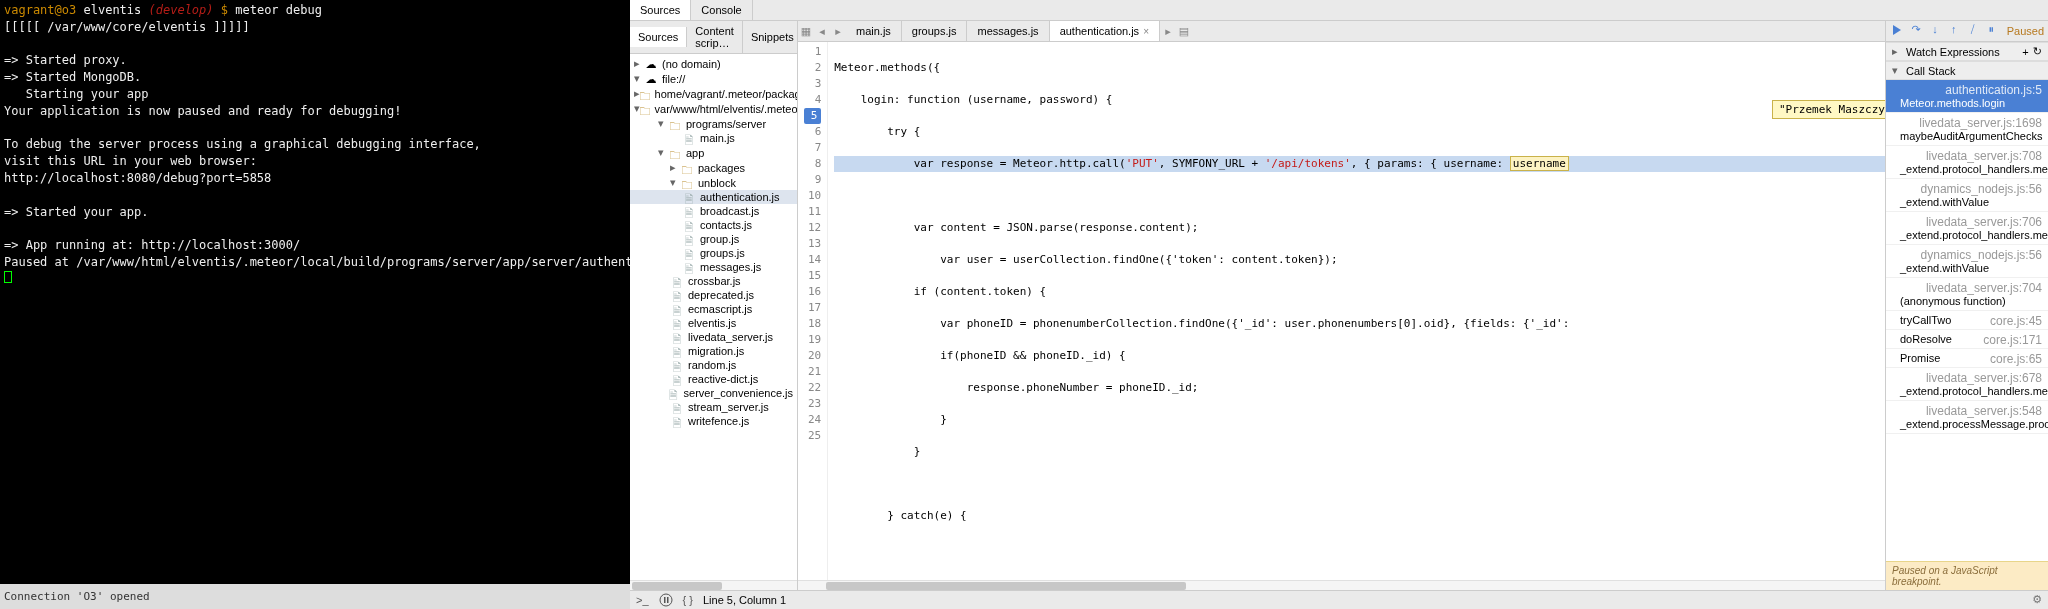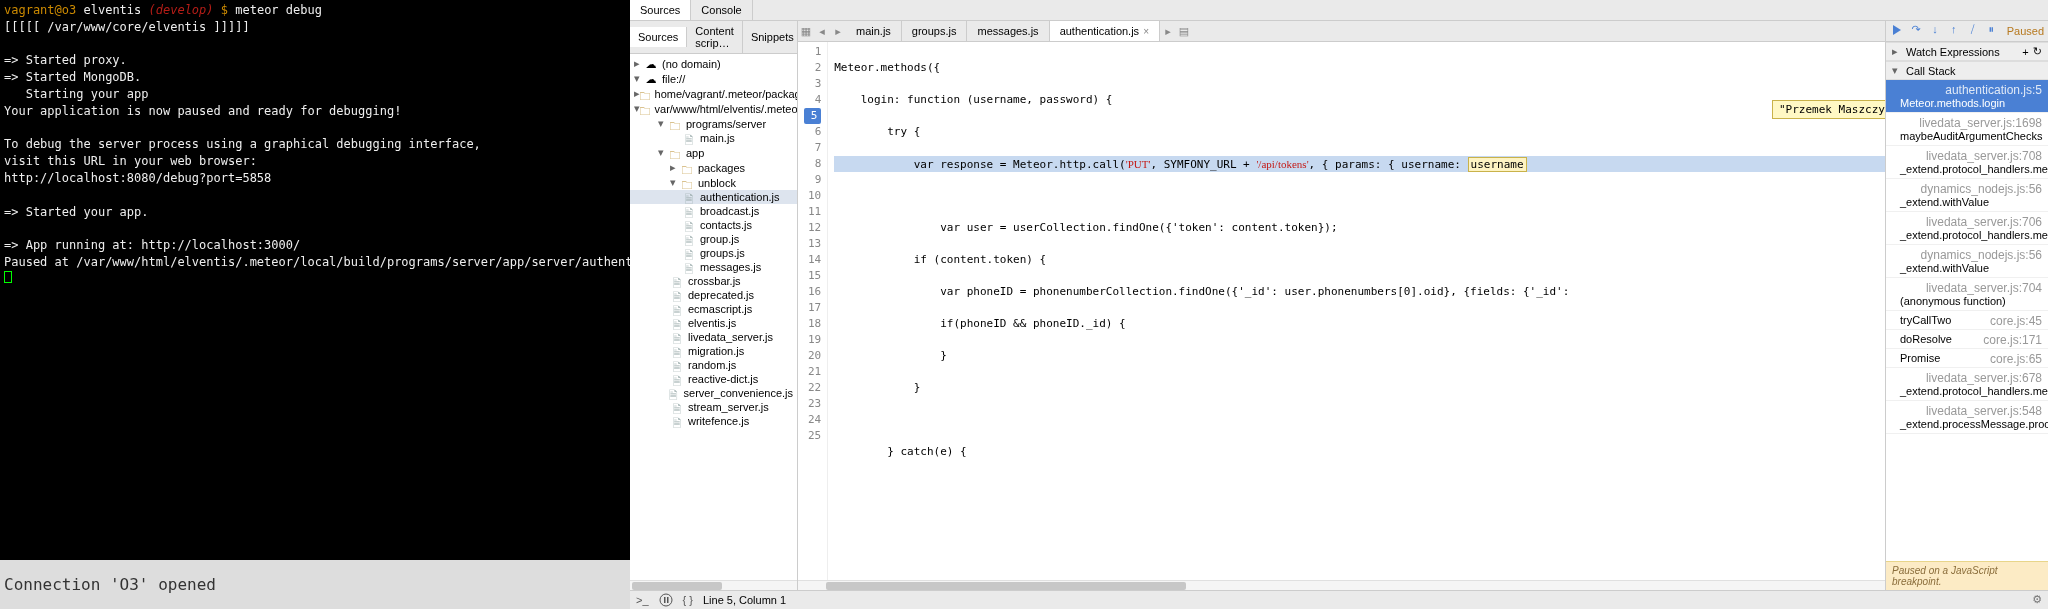--- a/index.html
+++ b/index.html
@@ -1,19 +1,19 @@
 <!DOCTYPE html>
 <html><head>
 <meta charset="utf-8">
 <style>
 * { margin: 0; padding: 0; box-sizing: border-box; }
 body { font-family: "Menlo", "Consolas", monospace; font-size: 11px; display: flex; width: 2048px; height: 609px; overflow: hidden; background: #fff; }
 .terminal { width: 630px; background: #000; color: #eee; display: flex; flex-direction: column; font-family: "Menlo", "Consolas", monospace; font-size: 12px; }
 .terminal .content { flex: 1; padding: 2px 4px; white-space: pre; line-height: 1.4; }
-.terminal .status { background: #ddd; color: #333; padding: 15px 4px; font-size: 16px; }
+.terminal .status { background: #ddd; color: #333; padding: 6px 4px; font-size: 11px; }
 .t-yellow { color: #cc8a00; }
 .t-red { color: #b51d17; font-style: italic; }
 .cursor { display:inline-block; width:8px; height:12px; border:1px solid #0f0; }
 
 .devtools { flex: 1; display: flex; flex-direction: column; background: #fff; font-family: -apple-system, "Segoe UI", Arial, sans-serif; }
 .tabbar1 { display: flex; border-bottom: 1px solid #ccc; background: #eaeaea; font-size: 11px; align-items:center; }
 .tabbar1 .tab { padding: 4px 10px; border-right: 1px solid #ccc; cursor: pointer; }
 .tabbar1 .tab.active { background: #fff; }
 
 .main { flex: 1; display: flex; min-height: 0; }
@@ -39,21 +39,21 @@
 .editor-tabs .close { color:#888; font-size:10px; }
 .editor-tabs .navbtn { width:16px; text-align:center; color:#888; cursor:pointer; }
 
 .editor { flex:1; display:flex; font-family:"Menlo","Consolas",monospace; font-size:11px; overflow:hidden; position:relative; }
 .gutter { background:#fff; color:#888; text-align:right; padding:2px 6px 2px 10px; border-right:1px solid #eee; user-select:none; }
 .gutter .ln { height:16px; line-height:16px; }
 .gutter .ln.bp { background:#4a80d4; color:#fff; border-radius:2px; padding:0 4px; margin-left:-4px;}
 .code { flex:1; padding:2px 0 2px 6px; white-space:pre; overflow:auto; line-height:16px;}
 .code .line { height:16px; }
 .code .line.hl { background:#c7d9f0; }
-.str { color:#c41a16;font-family:Liberation Serif, serif; }
+.str { color:#c41a16; }
 .boxed { background:#fdf3c3; border:1px solid #c9b24a; padding:0 2px; }
 
 .tooltip { position:absolute; background:#fff8c4; border:1px solid #c9b24a; padding:2px 6px; font-size:11px; z-index:50; white-space:nowrap; }
 
 .dbgtoolbar { display:flex; align-items:center; border-bottom:1px solid #ccc; background:#eaeaea; padding:2px 4px; gap:4px; font-size:11px; }
 .dbgtoolbar .btn { width:16px; height:16px; color:#4a80d4; cursor:pointer; text-align:center; }
 .dbgtoolbar .sp { flex:1; }
 .dbgtoolbar .paused { color:#b7791f; }
 
 .panelhead { background:#eee; border-top:1px solid #ddd; border-bottom:1px solid #ddd; padding:2px 6px; font-size:11px; display:flex; align-items:center; gap:4px; }
@@ -307,24 +307,26 @@
             <div class="ln">23</div>
             <div class="ln">24</div>
             <div class="ln">25</div>
         </div>
         <div class="code">
 <div class="line">Meteor.methods({</div>
 <div class="line">    login: function (username, password) {</div>
 <div class="line">        try {</div>
 <div class="line hl"><span>            var response = Meteor.http.call(</span><span class="str">'PUT'</span><span>, SYMFONY_URL + </span><span class="str">'/api/tokens'</span><span>, { params: { username: </span><span class="boxed">username</span></div>
 <div class="line"></div>
+<div class="line">            var content = JSON.parse(response.content);</div>
 <div class="line">                var user = userCollection.findOne({'token': content.token});</div>
 <div class="line">            if (content.token) {</div>
 <div class="line">                var phoneID = phonenumberCollection.findOne({'_id': user.phonenumbers[0].oid}, {fields: {'_id':</div>
 <div class="line">                if(phoneID &amp;&amp; phoneID._id) {</div>
+<div class="line">                    response.phoneNumber = phoneID._id;</div>
 <div class="line">                }</div>
 <div class="line">            }</div>
 <div class="line"></div>
 <div class="line">        } catch(e) {</div>
 
 
 
 
 
 

